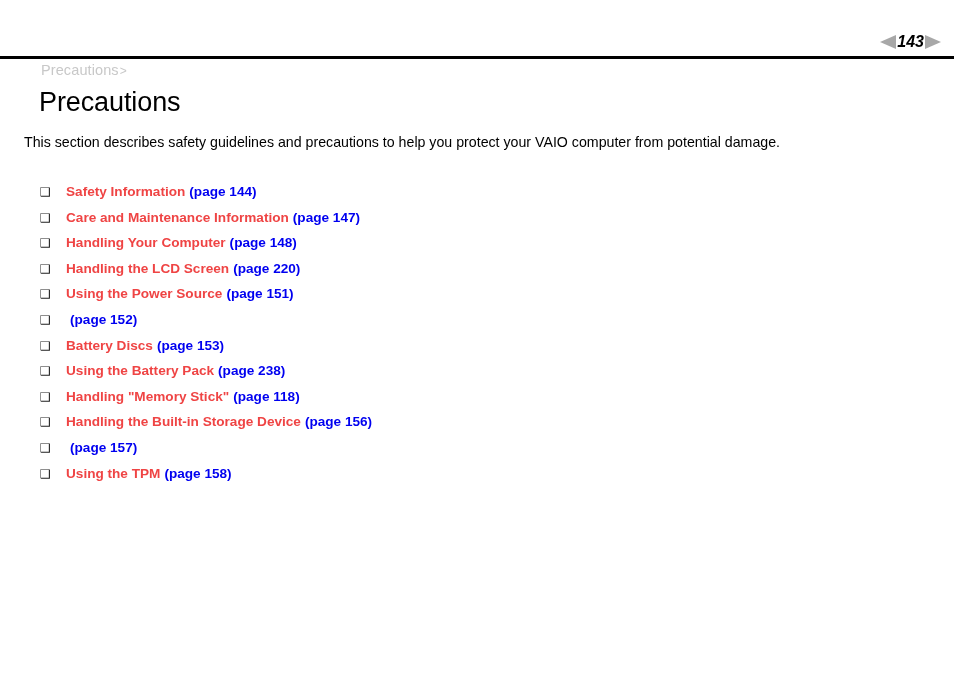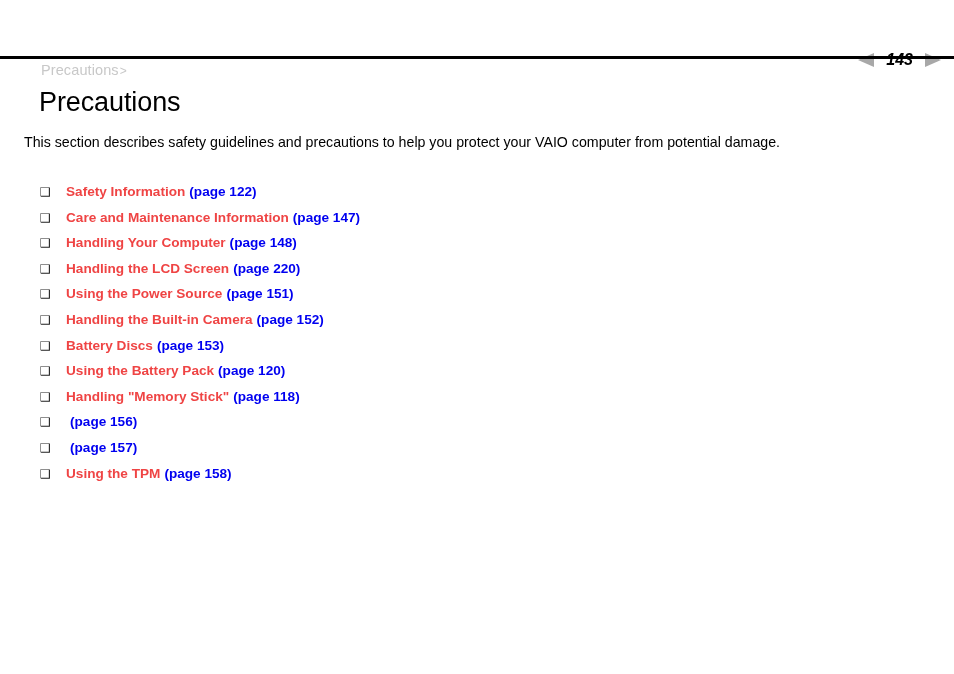--- a/index.html
+++ b/index.html
@@ -36,24 +36,24 @@
   }
   .breadcrumb .crumb-sep {
     font-size: 12px;
     color: #c8c8c8;
     padding-left: 1px;
   }
 
   .page-nav {
     position: absolute;
     right: 13px;
-    top: 50px;
+    top: 32px;
     display: flex;
     align-items: center;
-    gap: 11px;
+    gap: 0;
     height: 20px;
   }
   .nav-tri {
     width: 0;
     height: 0;
     display: block;
   }
   .nav-tri.prev {
     border-top: 7px solid transparent;
     border-bottom: 7px solid transparent;
@@ -168,21 +168,21 @@
 <div class="content">
 
   <h1 class="doc-title">Precautions</h1>
 
   <p class="intro">This section describes safety guidelines and precautions to help you protect your VAIO computer from potential damage.</p>
 
   <ul class="toc-list" id="toc-list">
       <li class="toc-item">
         <span class="toc-bullet">❑</span>
         <span class="toc-label">Safety Information</span>
-        <a class="toc-link">(page 122)</a>
+        <a class="toc-link">(page 144)</a>
       </li>
       <li class="toc-item">
         <span class="toc-bullet">❑</span>
         <span class="toc-label">Care and Maintenance Information</span>
         <a class="toc-link">(page 147)</a>
       </li>
       <li class="toc-item">
         <span class="toc-bullet">❑</span>
         <span class="toc-label">Handling Your Computer</span>
         <a class="toc-link">(page 148)</a>
@@ -192,40 +192,40 @@
         <span class="toc-label">Handling the LCD Screen</span>
         <a class="toc-link">(page 220)</a>
       </li>
       <li class="toc-item">
         <span class="toc-bullet">❑</span>
         <span class="toc-label">Using the Power Source</span>
         <a class="toc-link">(page 151)</a>
       </li>
       <li class="toc-item">
         <span class="toc-bullet">❑</span>
-        <span class="toc-label">Handling the Built-in Camera</span>
         <a class="toc-link">(page 152)</a>
       </li>
       <li class="toc-item">
         <span class="toc-bullet">❑</span>
         <span class="toc-label">Battery Discs</span>
         <a class="toc-link">(page 153)</a>
       </li>
       <li class="toc-item">
         <span class="toc-bullet">❑</span>
         <span class="toc-label">Using the Battery Pack</span>
-        <a class="toc-link">(page 120)</a>
+        <a class="toc-link">(page 238)</a>
       </li>
       <li class="toc-item">
         <span class="toc-bullet">❑</span>
         <span class="toc-label">Handling "Memory Stick"</span>
         <a class="toc-link">(page 118)</a>
       </li>
       <li class="toc-item">
         <span class="toc-bullet">❑</span>
+        <span class="toc-label">Handling the Built-in Storage Device</span>
         <a class="toc-link">(page 156)</a>
       </li>
       <li class="toc-item">
         <span class="toc-bullet">❑</span>
         <a class="toc-link">(page 157)</a>
       </li>
       <li class="toc-item">
         <span class="toc-bullet">❑</span>
         <span class="toc-label">Using the TPM</span>
         <a class="toc-link">(page 158)</a>

